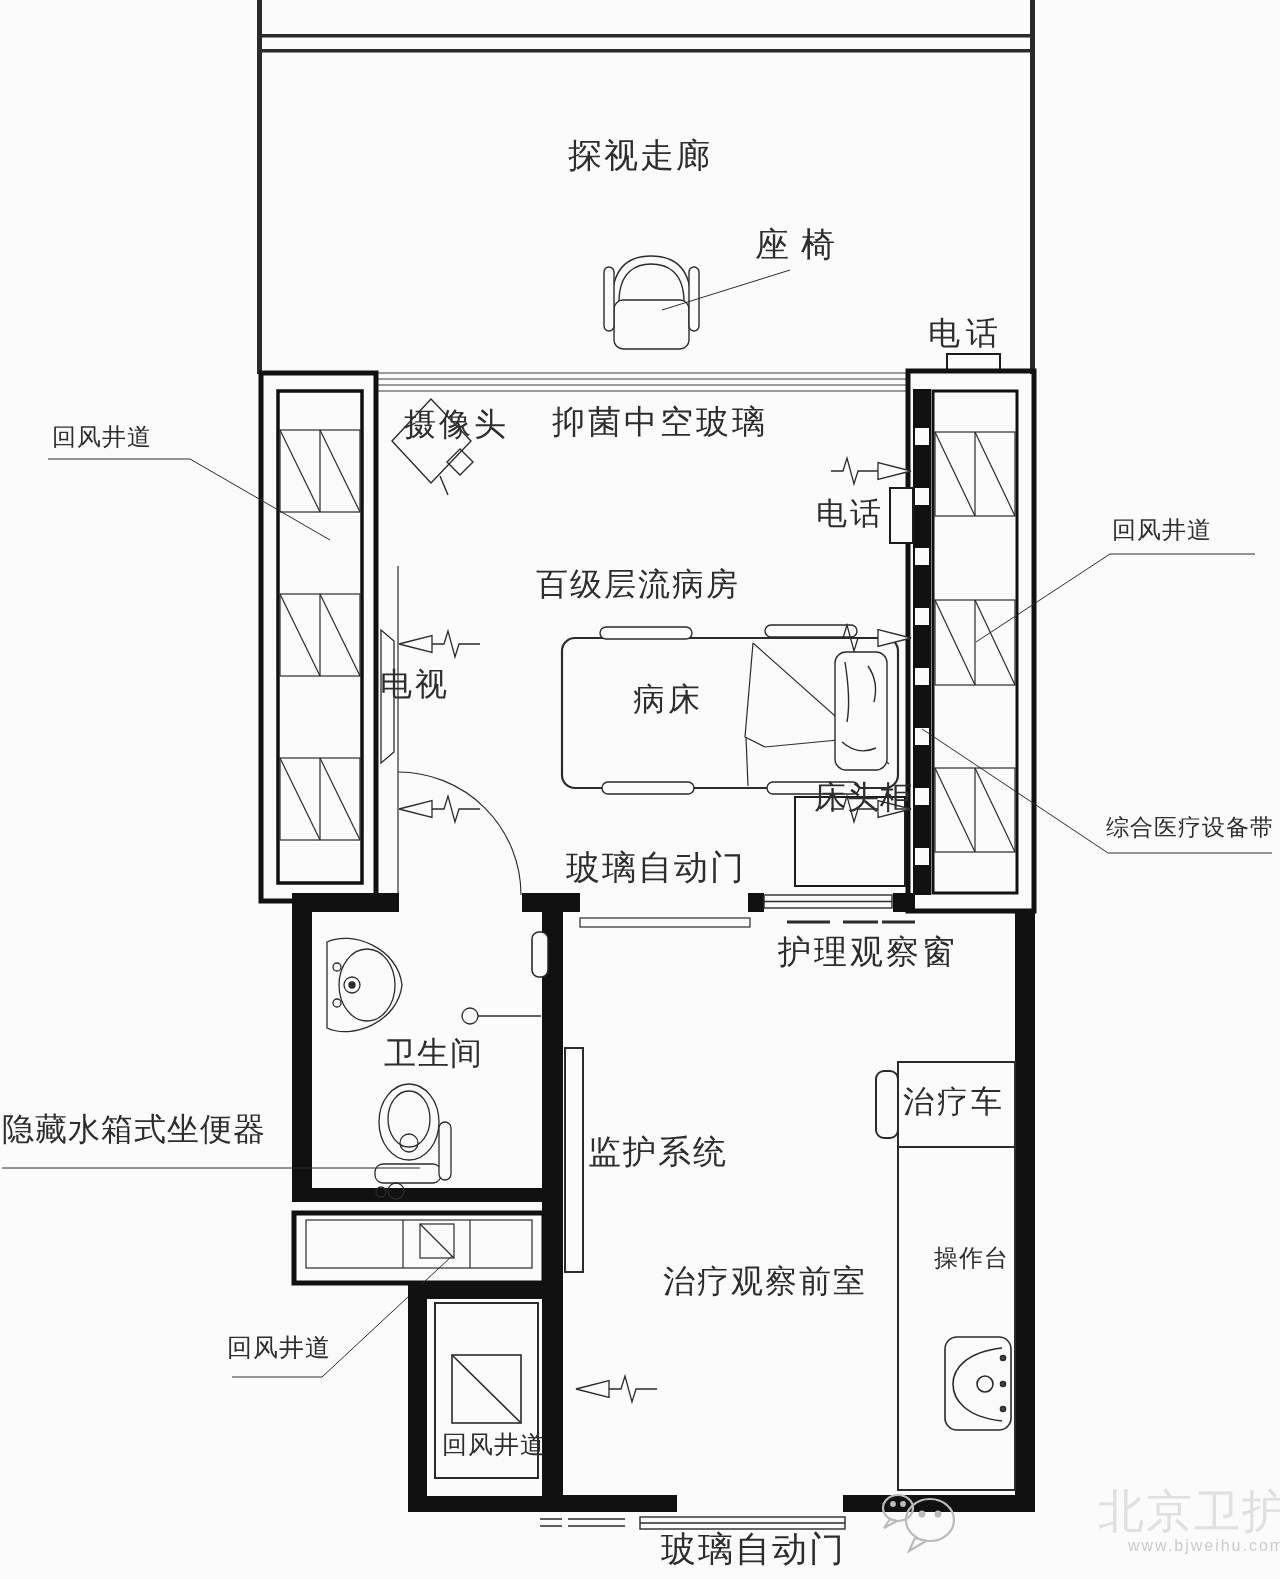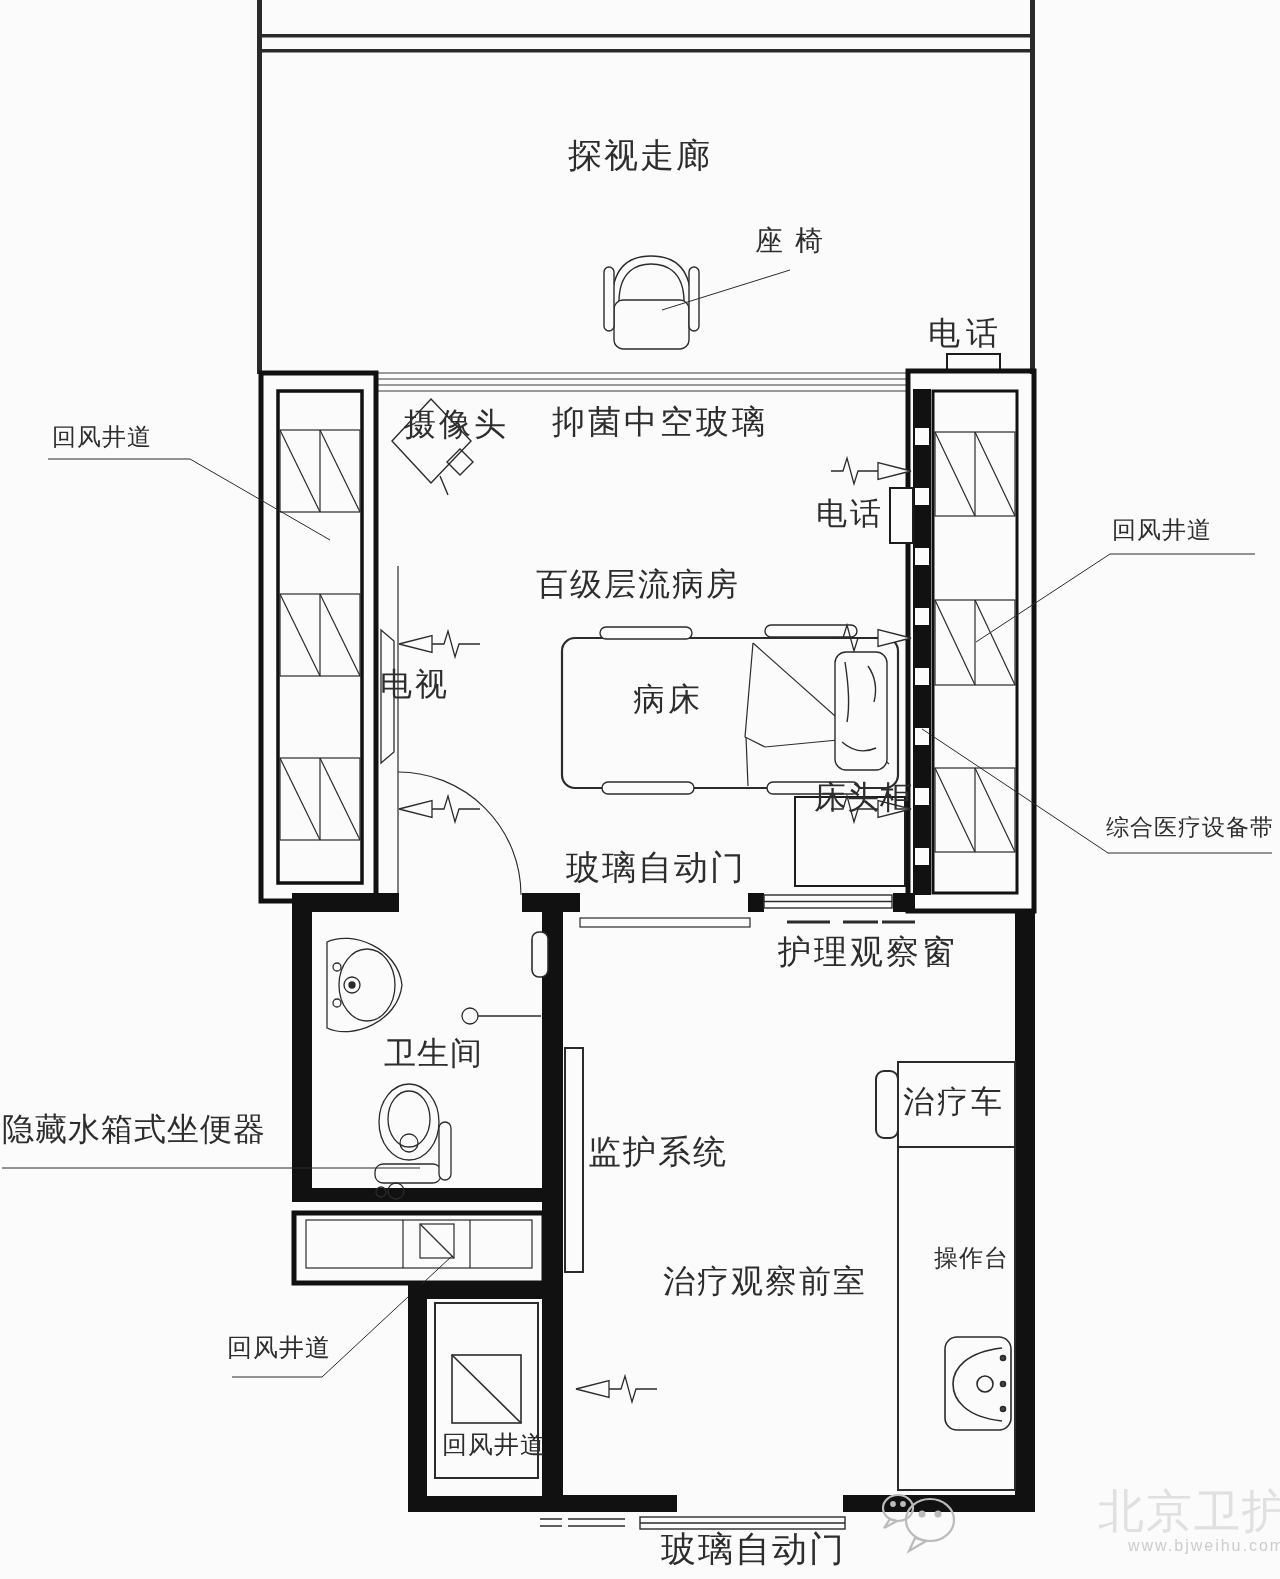--- a/index.html
+++ b/index.html
@@ -298,21 +298,21 @@
     <circle cx="893" cy="1504" r="1.8" fill="#bbbbbb"></circle>
     <circle cx="903" cy="1504" r="1.8" fill="#bbbbbb"></circle>
     <ellipse cx="930" cy="1520" rx="24" ry="21"></ellipse>
     <polygon points="915,1538 909,1551 926,1541"></polygon>
     <circle cx="922" cy="1514" r="2.4" fill="#bbbbbb"></circle>
     <circle cx="938" cy="1514" r="2.4" fill="#bbbbbb"></circle>
   </g>
 </svg>
 
   <div class="lbl" style="left:568px;top:137px;font-size:34px;letter-spacing:2px;">探视走廊</div>
-  <div class="lbl" style="left:755px;top:226px;font-size:28px;letter-spacing:12px;">座椅</div>
+  <div class="lbl" style="left:755px;top:226px;font-size:34px;letter-spacing:12px;">座椅</div>
   <div class="lbl" style="left:928px;top:316px;font-size:32px;letter-spacing:6px;">电话</div>
   <div class="lbl" style="left:52px;top:424px;font-size:24px;">回风井道</div>
   <div class="lbl" style="left:404px;top:407px;font-size:32px;letter-spacing:3px;">摄像头</div>
   <div class="lbl" style="left:552px;top:404px;font-size:33px;letter-spacing:3px;">抑菌中空玻璃</div>
   <div class="lbl" style="left:816px;top:497px;font-size:31px;letter-spacing:3px;">电话</div>
   <div class="lbl" style="left:1112px;top:517px;font-size:24px;">回风井道</div>
   <div class="lbl" style="left:536px;top:567px;font-size:32px;letter-spacing:2px;">百级层流病房</div>
   <div class="lbl" style="left:380px;top:667px;font-size:32px;letter-spacing:3px;">电视</div>
   <div class="lbl" style="left:633px;top:682px;font-size:32px;letter-spacing:3px;">病床</div>
   <div class="lbl" style="left:1106px;top:815px;font-size:23px;">综合医疗设备带</div>

